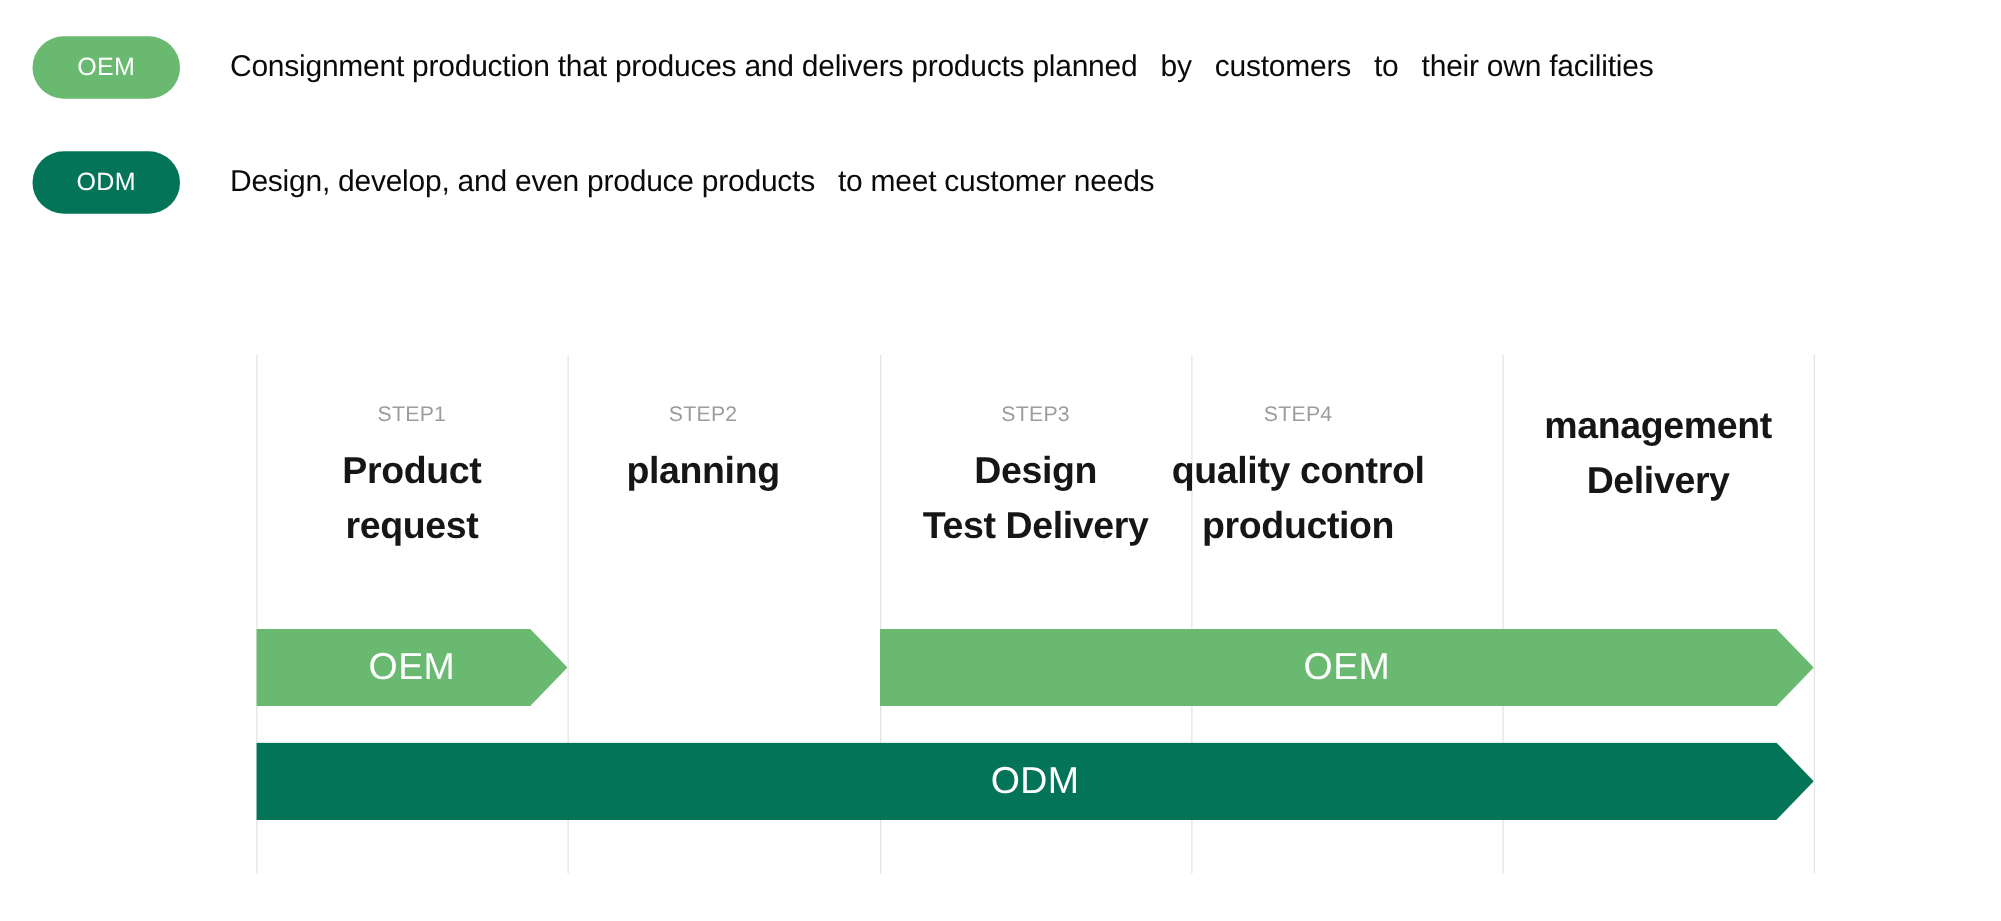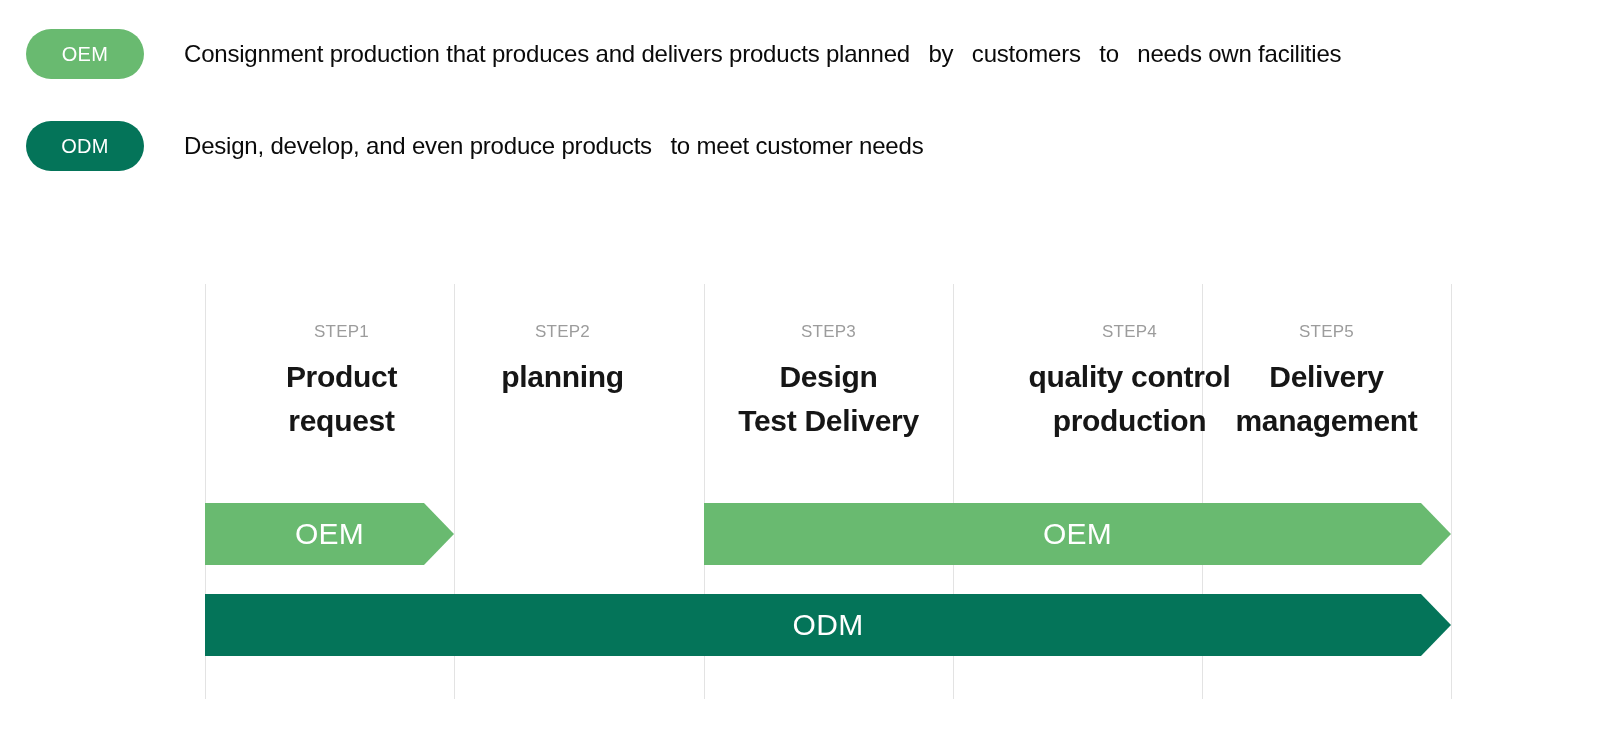--- a/index.html
+++ b/index.html
@@ -27,21 +27,21 @@
   .legend-text{margin-left:28px;font-size:24px;letter-spacing:-0.2px;color:var(--text);
     white-space:nowrap;}
   .legend-text .seg-b{font-weight:400;}
   .legend-text .seg-r{font-weight:400;}
 
   
   .divider{position:absolute;top:260px;width:1px;height:415px;background:var(--divider);}
   .d1{left:181px;}.d2{left:430px;}.d3{left:680px;}.d4{left:929px;}.d5{left:1178px;}.d6{left:1427px;}
 
   .step-col{position:absolute;top:292px;width:249px;text-align:center;}
-  .c1{left:193px;}.c2{left:414px;}.c3{left:680px;}.c4{left:981px;}.c5{left:1178px;}
+  .c1{left:181px;}.c2{left:414px;}.c3{left:680px;}.c4{left:890px;}.c5{left:1178px;}
   .step-label{font-size:17px;color:var(--step-label);letter-spacing:.2px;margin-bottom:16px;}
   .step-title{font-size:30px;font-weight:700;line-height:38px;color:var(--title);
     letter-spacing:-0.3px;}
 
   .bar{position:absolute;height:62px;display:flex;align-items:center;justify-content:center;
     color:#fff;font-size:30px;font-weight:500;letter-spacing:.3px;
     clip-path:polygon(0 0,calc(100% - 30px) 0,100% 50%,calc(100% - 30px) 100%,0 100%);}
   .bar.oem{background:var(--oem-green);}
   .bar.odm{background:var(--odm-green);}
   .bar-oem-1{left:181px;top:479px;width:249px;}
@@ -50,21 +50,21 @@
 </style>
 </head>
 <body>
 
 <div class="canvas">
 
   <div class="legend-row row-oem">
     <div class="badge oem">
       <span>OEM</span>
     </div>
-    <div class="legend-text"><span class="seg-b">Consignment production that produces and delivers products planned</span><span class="seg-r"> by </span><span class="seg-b">customers</span><span class="seg-r"> to </span><span class="seg-b">needs own facilities</span></div>
+    <div class="legend-text"><span class="seg-b">Consignment production that produces and delivers products planned</span><span class="seg-r"> by </span><span class="seg-b">customers</span><span class="seg-r"> to </span><span class="seg-b">their own facilities</span></div>
   </div>
 
   <div class="legend-row row-odm">
     <div class="badge odm">
       <span>ODM</span>
     </div>
     <div class="legend-text"><span class="seg-b">Design, develop, and even produce products</span><span class="seg-r"> to meet customer needs</span></div>
   </div>
 
   <div class="divider d1"></div>
@@ -95,24 +95,23 @@
     </div>
   </div>
   <div class="step-col c4">
     <div class="step-label">STEP4</div>
     <div class="step-title">
       <div>quality control</div>
       <div>production</div>
     </div>
   </div>
   <div class="step-col c5">
-    <div class="step-label">STEP5</div>
     <div class="step-title">
+      <div>management</div>
       <div>Delivery</div>
-      <div>management</div>
     </div>
   </div>
 
   <div class="bar oem bar-oem-1">
     <span>OEM</span>
   </div>
   <div class="bar oem bar-oem-2">
     <span>OEM</span>
   </div>
   <div class="bar odm bar-odm-1">

